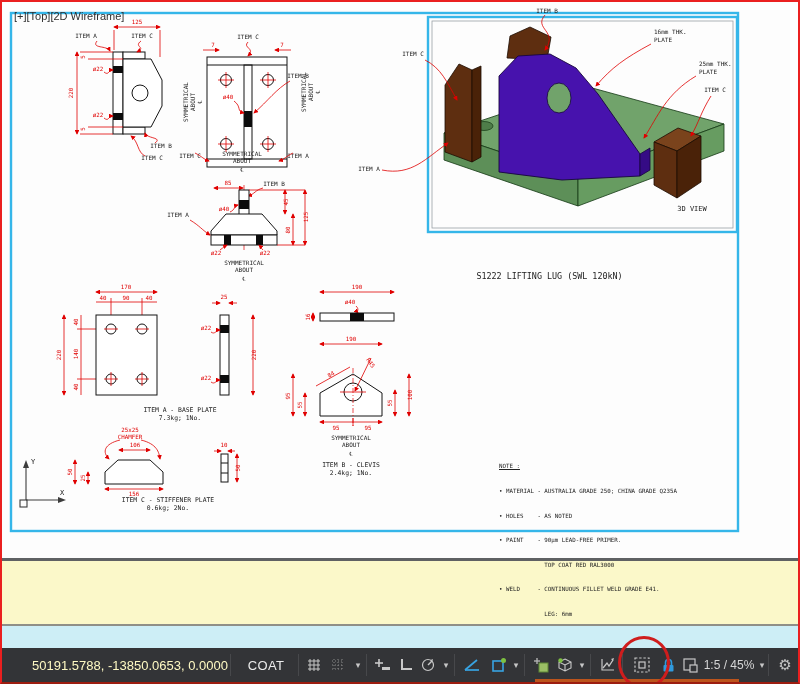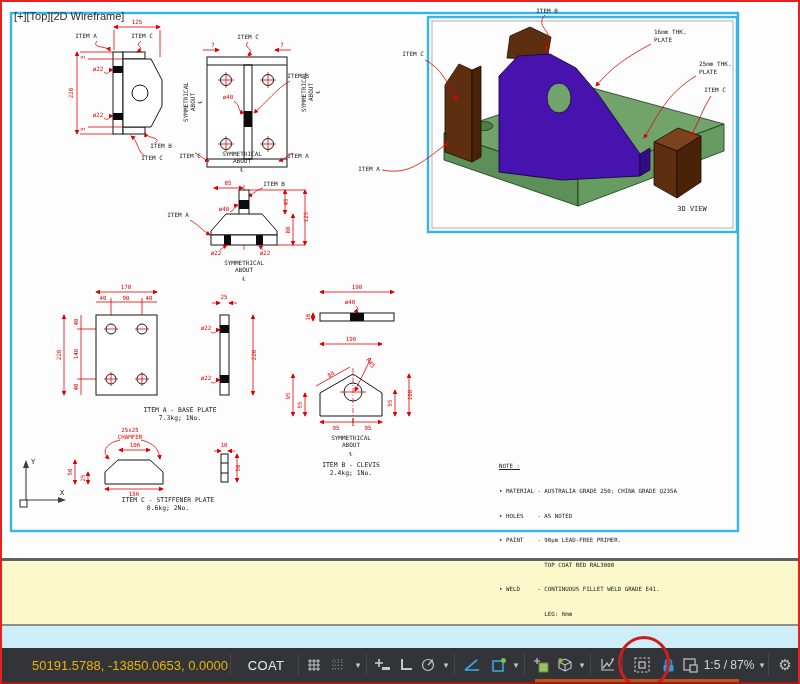--- a/index.html
+++ b/index.html
@@ -7,21 +7,21 @@
         border:2px solid #ea1f1f;border-bottom-color:#9c1d10;background:#fff;
         overflow:hidden;font-family:"Liberation Sans",sans-serif;}
   .canvas{position:absolute;left:0;top:0;width:796px;height:556px;background:#fdfdfd;}
   .vp-label{position:absolute;left:12px;top:8px;font-size:11px;color:#2e2e2e;z-index:4;}
   .divider{position:absolute;left:0;top:556px;width:796px;height:3px;background:#5f6163;}
   .band-yellow{position:absolute;left:0;top:559px;width:796px;height:63px;background:#fbf8c9;
                border-bottom:2px solid #8f8f87;box-sizing:content-box;}
   .band-cyan{position:absolute;left:0;top:624px;width:796px;height:22px;background:#cdeef6;}
   .statusbar{position:absolute;left:0;top:646px;width:796px;height:34px;background:#333437;}
   .sb{position:absolute;top:0;height:34px;display:flex;align-items:center;justify-content:center;}
-  .sb-coords{left:30px;width:196px;justify-content:flex-start;color:#eab308;font-size:13px;white-space:nowrap;}
+  .sb-coords{left:30px;width:196px;justify-content:flex-start;color:#fef9c3;font-size:13px;white-space:nowrap;}
   .sb-sep{position:absolute;top:6px;width:1px;height:22px;background:#47484b;}
   .sb-model{left:238px;width:52px;color:#ececec;font-size:13px;letter-spacing:.4px;}
   .sbtn{cursor:default;}
   .caret{color:#c6c6c6;font-size:9px;width:12px;}
   .sb-scale{left:700px;width:54px;color:#d6d6d6;font-size:12px;white-space:nowrap;}
   .sb-gear{left:772px;width:22px;color:#c3c3c3;font-size:15px;}
   .anno-circle{position:absolute;left:616px;top:634px;width:46px;height:47px;
                border:3px solid #cf1d1d;border-radius:50%;z-index:20;pointer-events:none;}
   .orange-strip{position:absolute;left:533px;bottom:0;width:204px;height:3px;background:#bc541c;z-index:6;}
   .notes{position:absolute;left:497px;top:444px;width:235px;font-family:"DejaVu Sans Mono",monospace;
@@ -350,20 +350,21 @@
         <path class="rd" d="M709,94 c-10,16 -12,26 -20,40" marker-end="url(#ra)"></path>
         <text class="bkt" x="411" y="54">ITEM C</text>
         <path class="rd" d="M423,58 c16,8 22,22 32,40" marker-end="url(#ra)"></path>
         <text class="bkt" x="367" y="169">ITEM A</text>
         <path class="rd" d="M380,168 c30,6 44,-12 66,-27" marker-end="url(#ra)"></path>
       </g>
     </svg>
 
     
     <div class="titleblk">
+      <div>S1222 LIFTING LUG (SWL 120kN)</div>
     </div>
 
     
     <div class="notes">
       <div class="nh">NOTE :</div>
       <div>• MATERIAL - AUSTRALIA GRADE 250; CHINA GRADE Q235A</div>
       <div>• HOLES    - AS NOTED</div>
       <div>• PAINT    - 90μm LEAD-FREE PRIMER.</div>
       <div>             TOP COAT RED RAL3000</div>
       <div>• WELD     - CONTINUOUS FILLET WELD GRADE E41.</div>
@@ -485,21 +486,21 @@
         <path d="M4.5,8 V5.5 a3,3 0 0 1 6,0 V8" stroke="#2f9ade" stroke-width="1.6" fill="none"></path>
         <rect x="2.5" y="8" width="10" height="6.5" rx="1" fill="#2f9ade"></rect>
         </svg>
       </div>
     <div class="sb sbtn" style="left:678px;width:20px">
       <svg width="16" height="16">
         <rect x="2" y="2" width="11" height="11" stroke="#c8c8c8" stroke-width="1.2" fill="none"></rect>
         <rect x="8" y="8" width="7" height="7" fill="#333437" stroke="#c8c8c8" stroke-width="1.2"></rect>
         </svg>
       </div>
-    <div class="sb sb-scale sbtn">1:5 / 87%</div>
+    <div class="sb sb-scale sbtn">1:5 / 45%</div>
     <div class="sb caret sbtn" style="left:754px">▾</div>
     <div class="sb-sep" style="left:766px"></div>
     <div class="sb sb-gear sbtn">⚙</div>
   </div>
 
   <div class="anno-circle"></div>
   <div class="orange-strip"></div>
 </div>
 
 </body></html>

